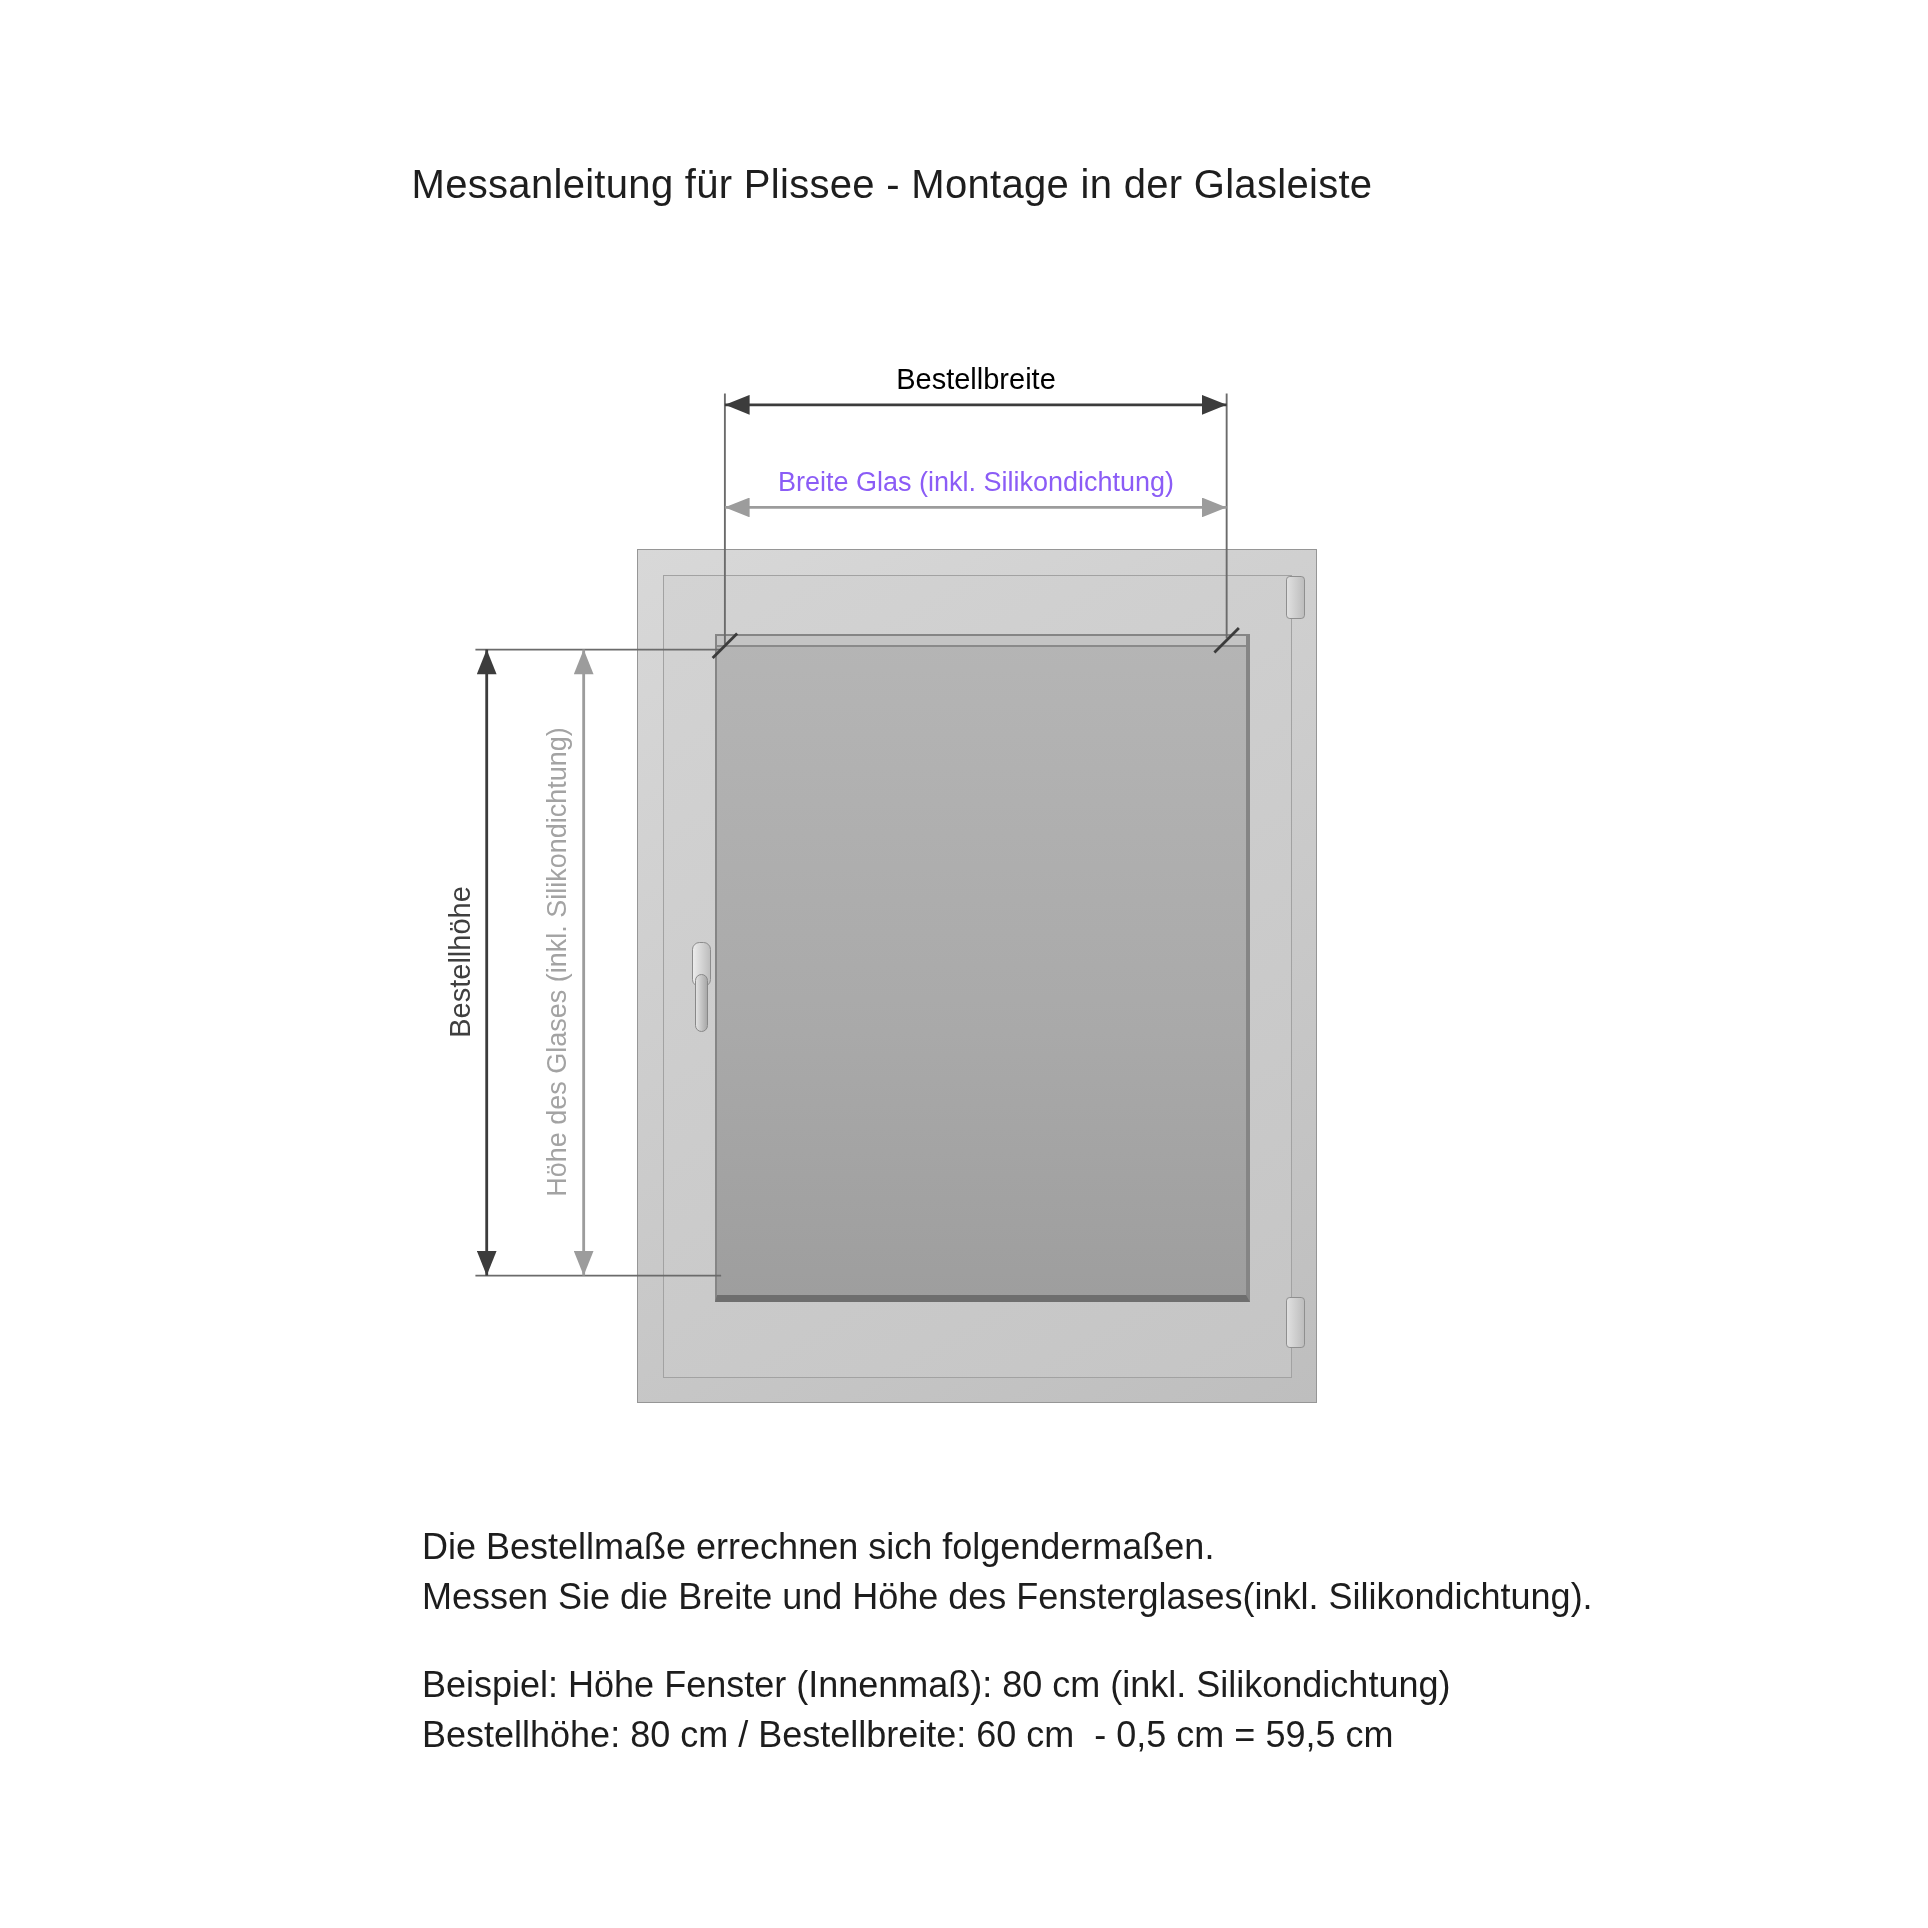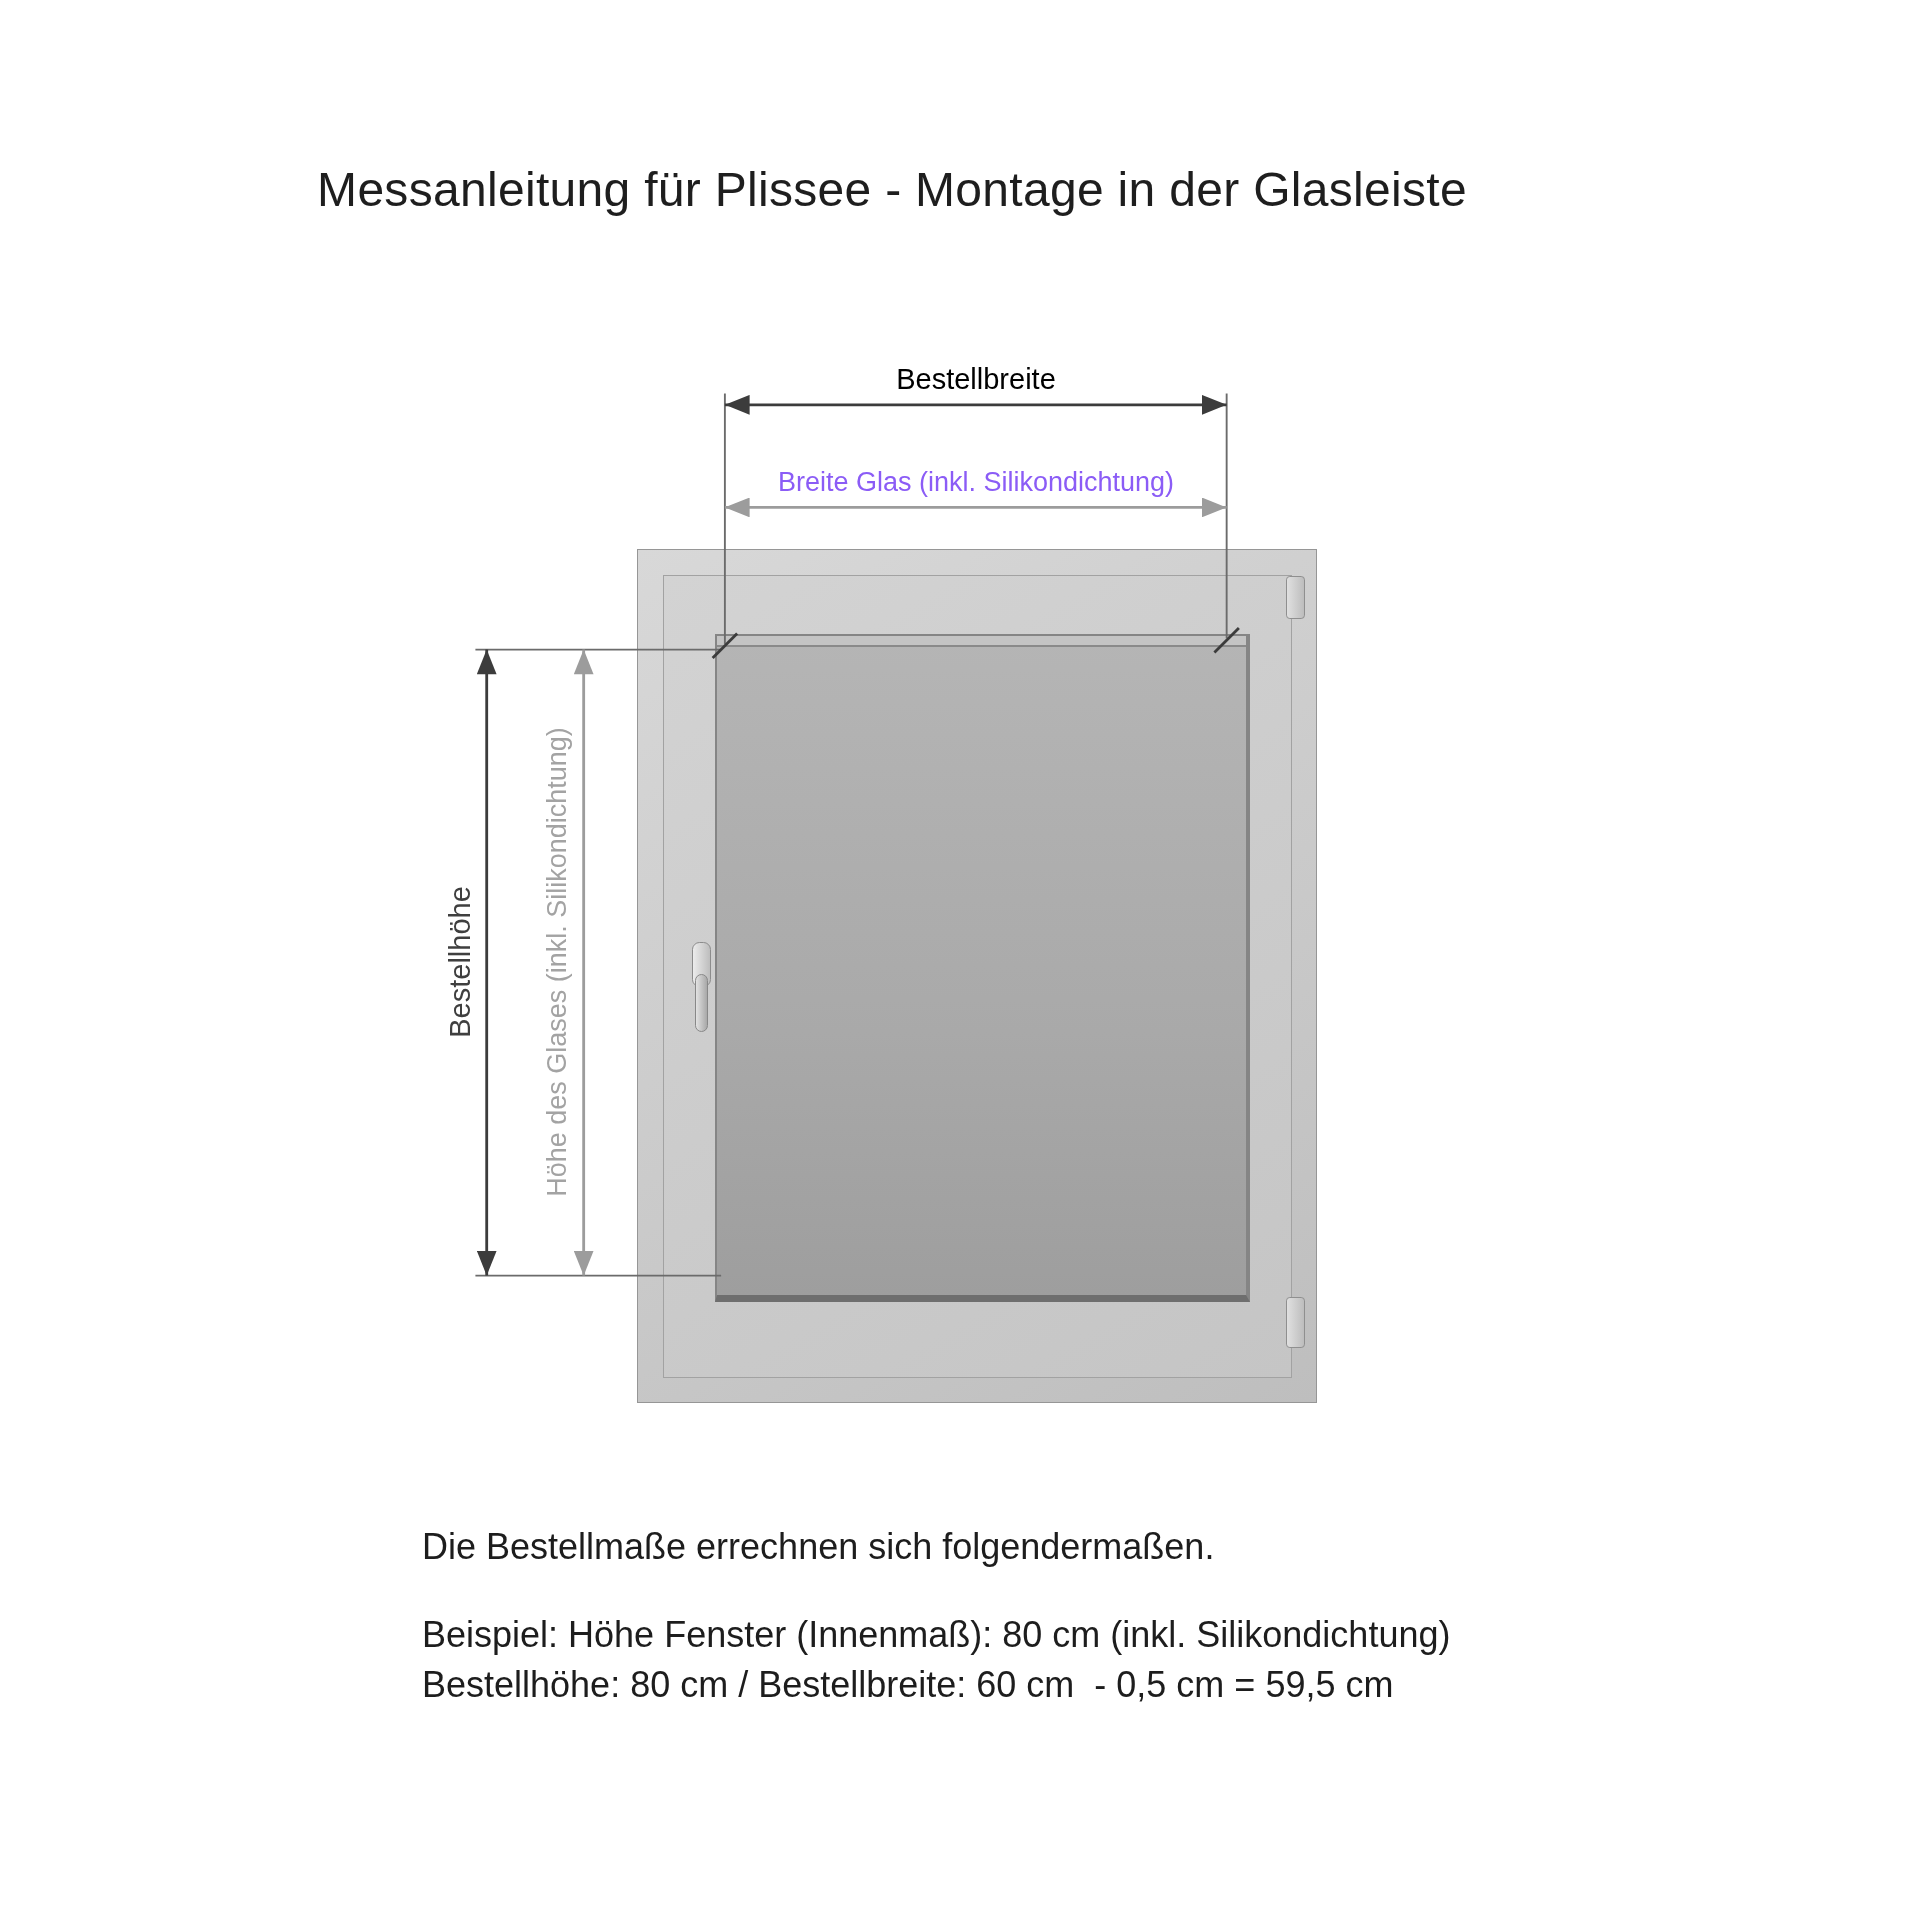--- a/index.html
+++ b/index.html
@@ -5,21 +5,21 @@
   :root{
     --dark-line:#3c3c3c;
     --gray-line:#9c9c9c;
     --warning-red:#e30613;
   }
   *{margin:0;padding:0;box-sizing:border-box;}
   html,body{background:#ffffff;}
   body{width:1928px;height:1928px;position:relative;overflow:hidden;font-family:"Liberation Sans",sans-serif;}
   .abs{position:absolute;}
 
-  .title{left:0;top:162px;width:1784px;text-align:center;font-size:48px;color:#1e1e1e;letter-spacing:0.3px;}
+  .title{left:0;top:162px;width:1784px;text-align:center;font-size:40px;color:#1e1e1e;letter-spacing:0.3px;}
 
   
   .window-outer{left:637px;top:549px;width:680px;height:854px;
     background:linear-gradient(150deg,#d8d8d8 0%,#cacaca 55%,#bebebe 100%);
     border:1.9px solid #969696;}
   .window-sash{position:absolute;inset:24.5px;
     background:linear-gradient(150deg,#d3d3d3,#c5c5c5);
     border:1.9px solid #a2a2a2;}
   .window-glass{position:absolute;left:51px;top:58px;right:41px;bottom:75px;
     background:linear-gradient(180deg,#b5b5b5 0%,#a9a9a9 60%,#9e9e9e 100%);
@@ -95,17 +95,18 @@
   <line class="tick" x1="1290" y1="693" x2="1316" y2="667"></line>
 </svg>
 
 <div class="abs mlabel mlabel-h label-order-width">Bestellbreite</div>
 <div class="abs mlabel mlabel-h label-glass-width">Breite Glas (inkl. Silikondichtung)</div>
 <div class="abs vlabel label-order-height">Bestellhöhe</div>
 <div class="abs vlabel label-glass-height">Höhe des Glases (inkl. Silikondichtung)</div>
 
 <div class="abs textblock">
   <div class="text-line">Die Bestellmaße errechnen sich folgendermaßen.</div>
+  <div class="text-line">Messen Sie die Breite und Höhe des Fensterglases(inkl. Silikondichtung).</div>
   <div class="spacer"></div>
   <div class="text-line">Beispiel: Höhe Fenster (Innenmaß): 80 cm (inkl. Silikondichtung)</div>
   <div class="text-line">Bestellhöhe: 80 cm / Bestellbreite: 60 cm  - 0,5 cm = 59,5 cm</div>
 </div>
 
 
 </body></html>

